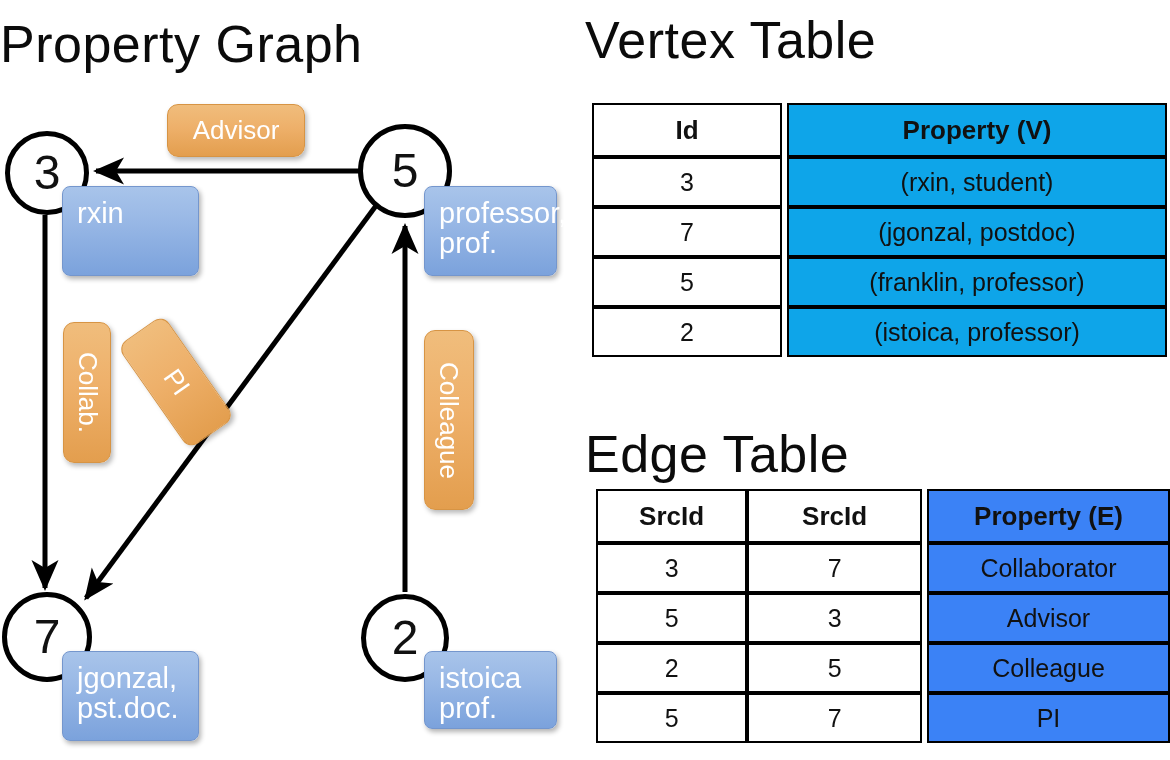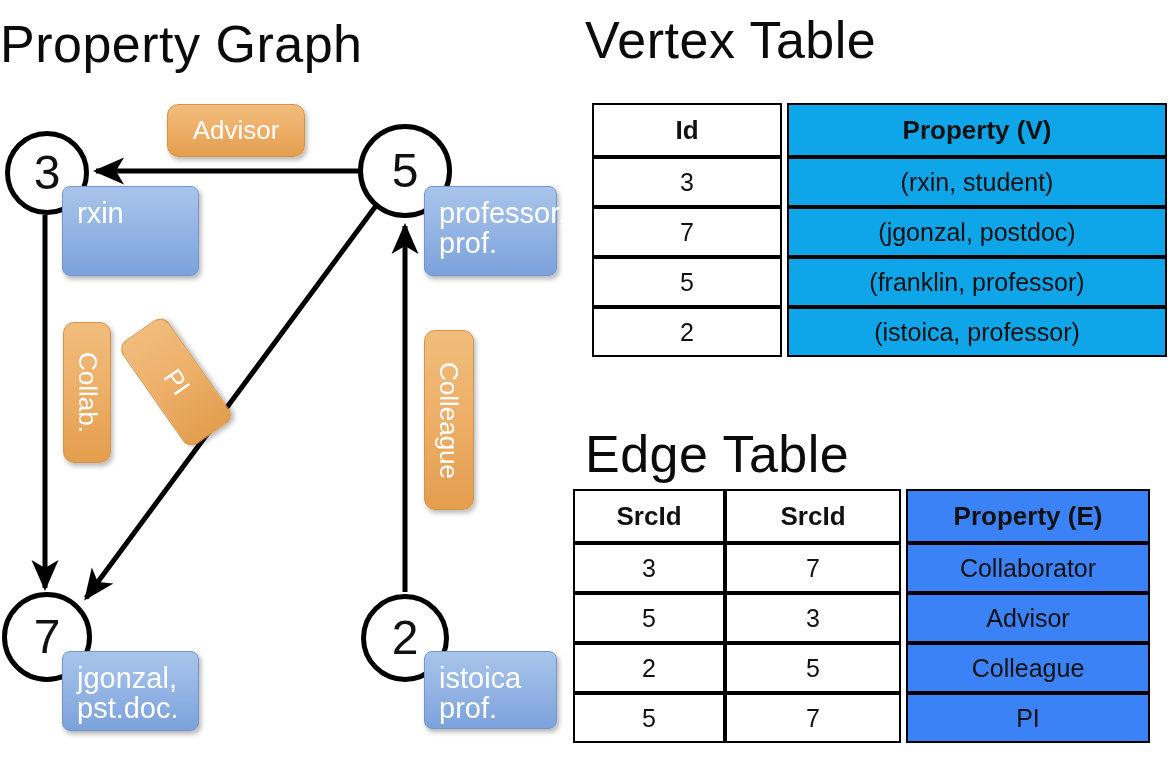--- a/index.html
+++ b/index.html
@@ -77,21 +77,21 @@
     font-family: "Liberation Sans", sans-serif;
     font-weight: 400;
     font-size: 29px;
     line-height: 30px;
     padding: 11px 0 3px 14px;
     box-sizing: border-box;
     z-index: 4;
   }
   #vprop-3 { left: 62px;  top: 186px; width: 137px; height: 90px; }
   #vprop-5 { left: 424px; top: 186px; width: 133px; height: 90px; }
-  #vprop-7 { left: 62px;  top: 651px; width: 137px; height: 80px; }
+  #vprop-7 { left: 62px;  top: 651px; width: 137px; height: 90px; }
   #vprop-2 { left: 424px; top: 651px; width: 133px; height: 78px; }
 
   
   .eprop {
     position: absolute;
     border-radius: 11px;
     background: linear-gradient(180deg, #f0bd7c 0%, #eeb06a 45%, #e39e4e 100%);
     border: 1px solid #d79444;
     box-shadow: 2px 3px 5px rgba(0,0,0,0.28);
     color: #ffffff;
@@ -144,21 +144,21 @@
     text-align: center;
   }
   .gap { border: none !important; width: 5px; background: #fff; }
   .blue { background: #0ea5e9; }
   .orange { background: #3b82f6; }
 
   #vertex-table { left: 592px; top: 103px; }
   #vertex-table .c-id   { width: 186px; }
   #vertex-table .c-prop { width: 376px; }
 
-  #edge-table { left: 573px; top: 489px; }
+  #edge-table { left: 596px; top: 489px; }
   #edge-table .c-src  { width: 148px; }
   #edge-table .c-dst  { width: 172px; }
   #edge-table .c-prop { width: 240px; }
 </style>
 </head>
 <body>
 
 <div class="title" id="title-property-graph">Property Graph</div>
 <div class="title" id="title-vertex-table">Vertex Table</div>
 <div class="title" id="title-edge-table">Edge Table</div>

